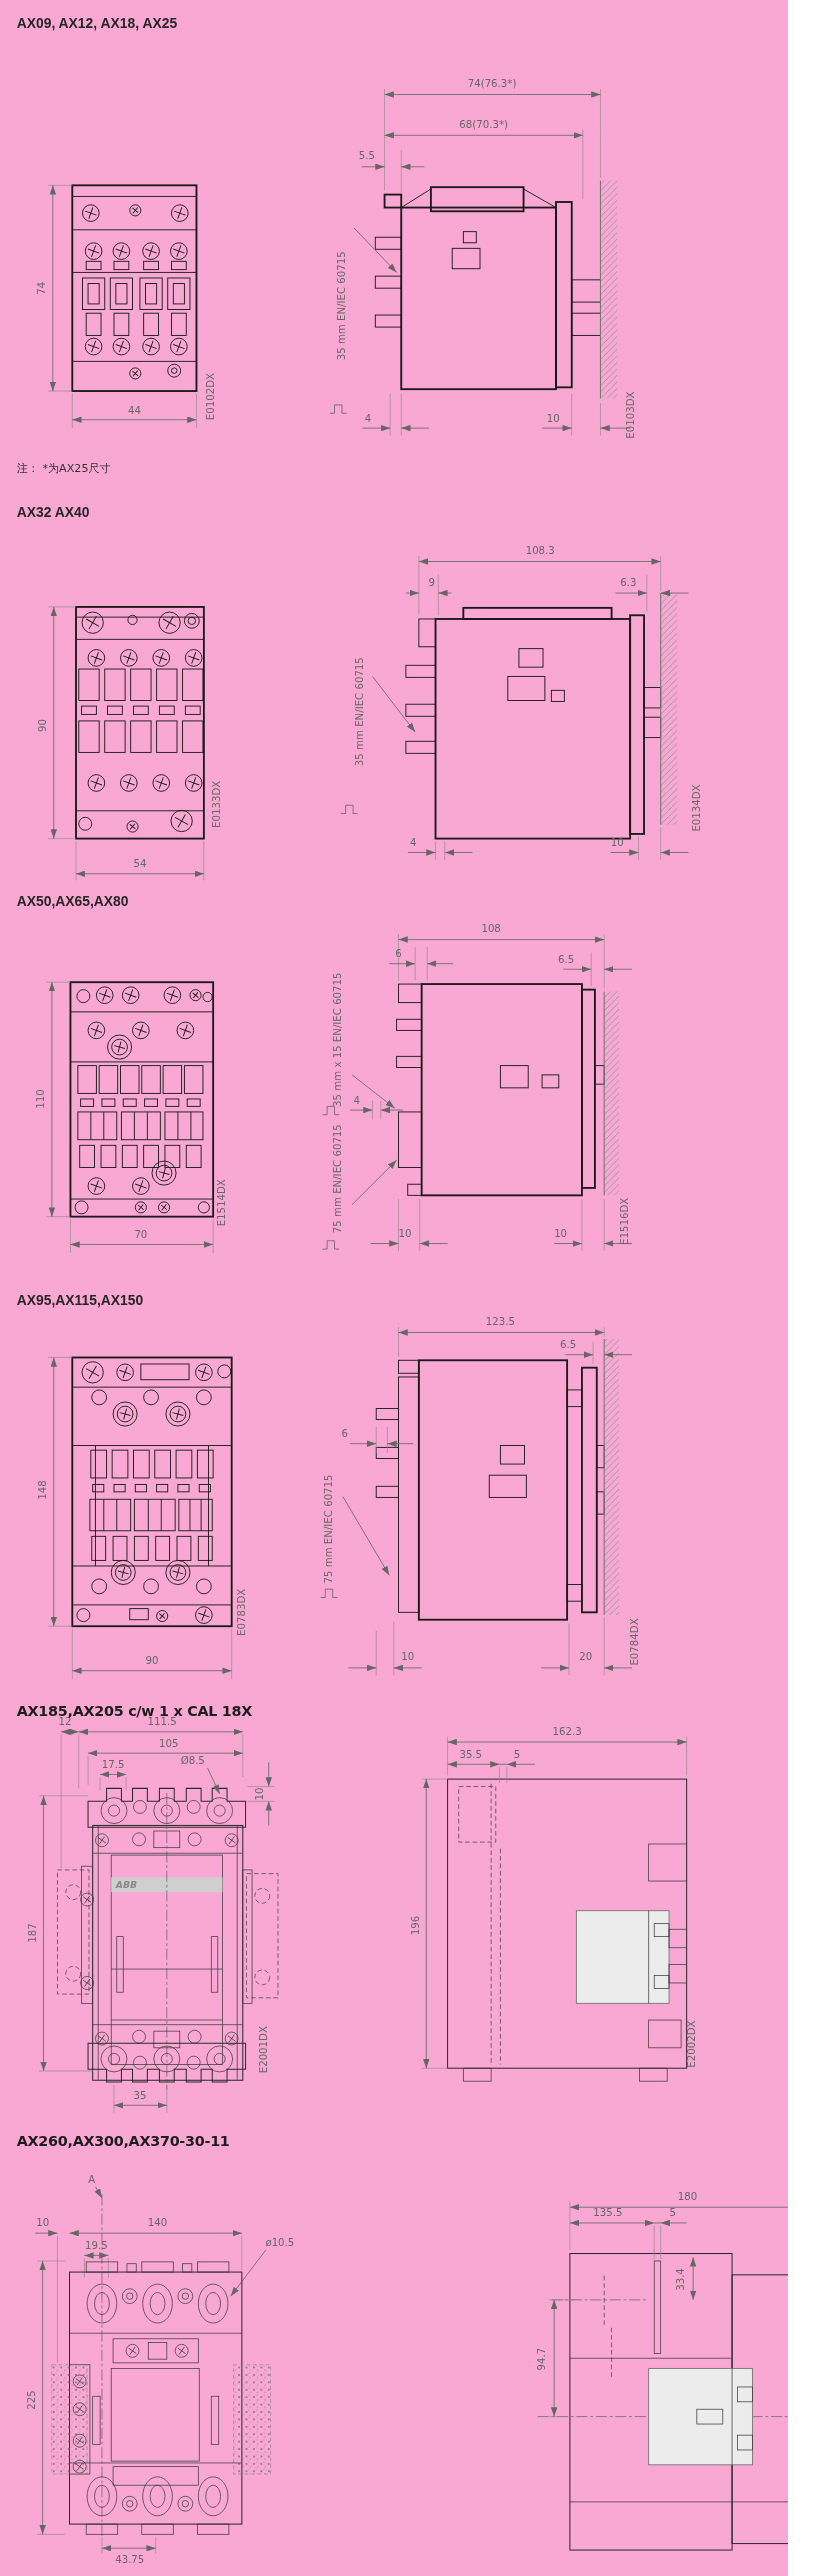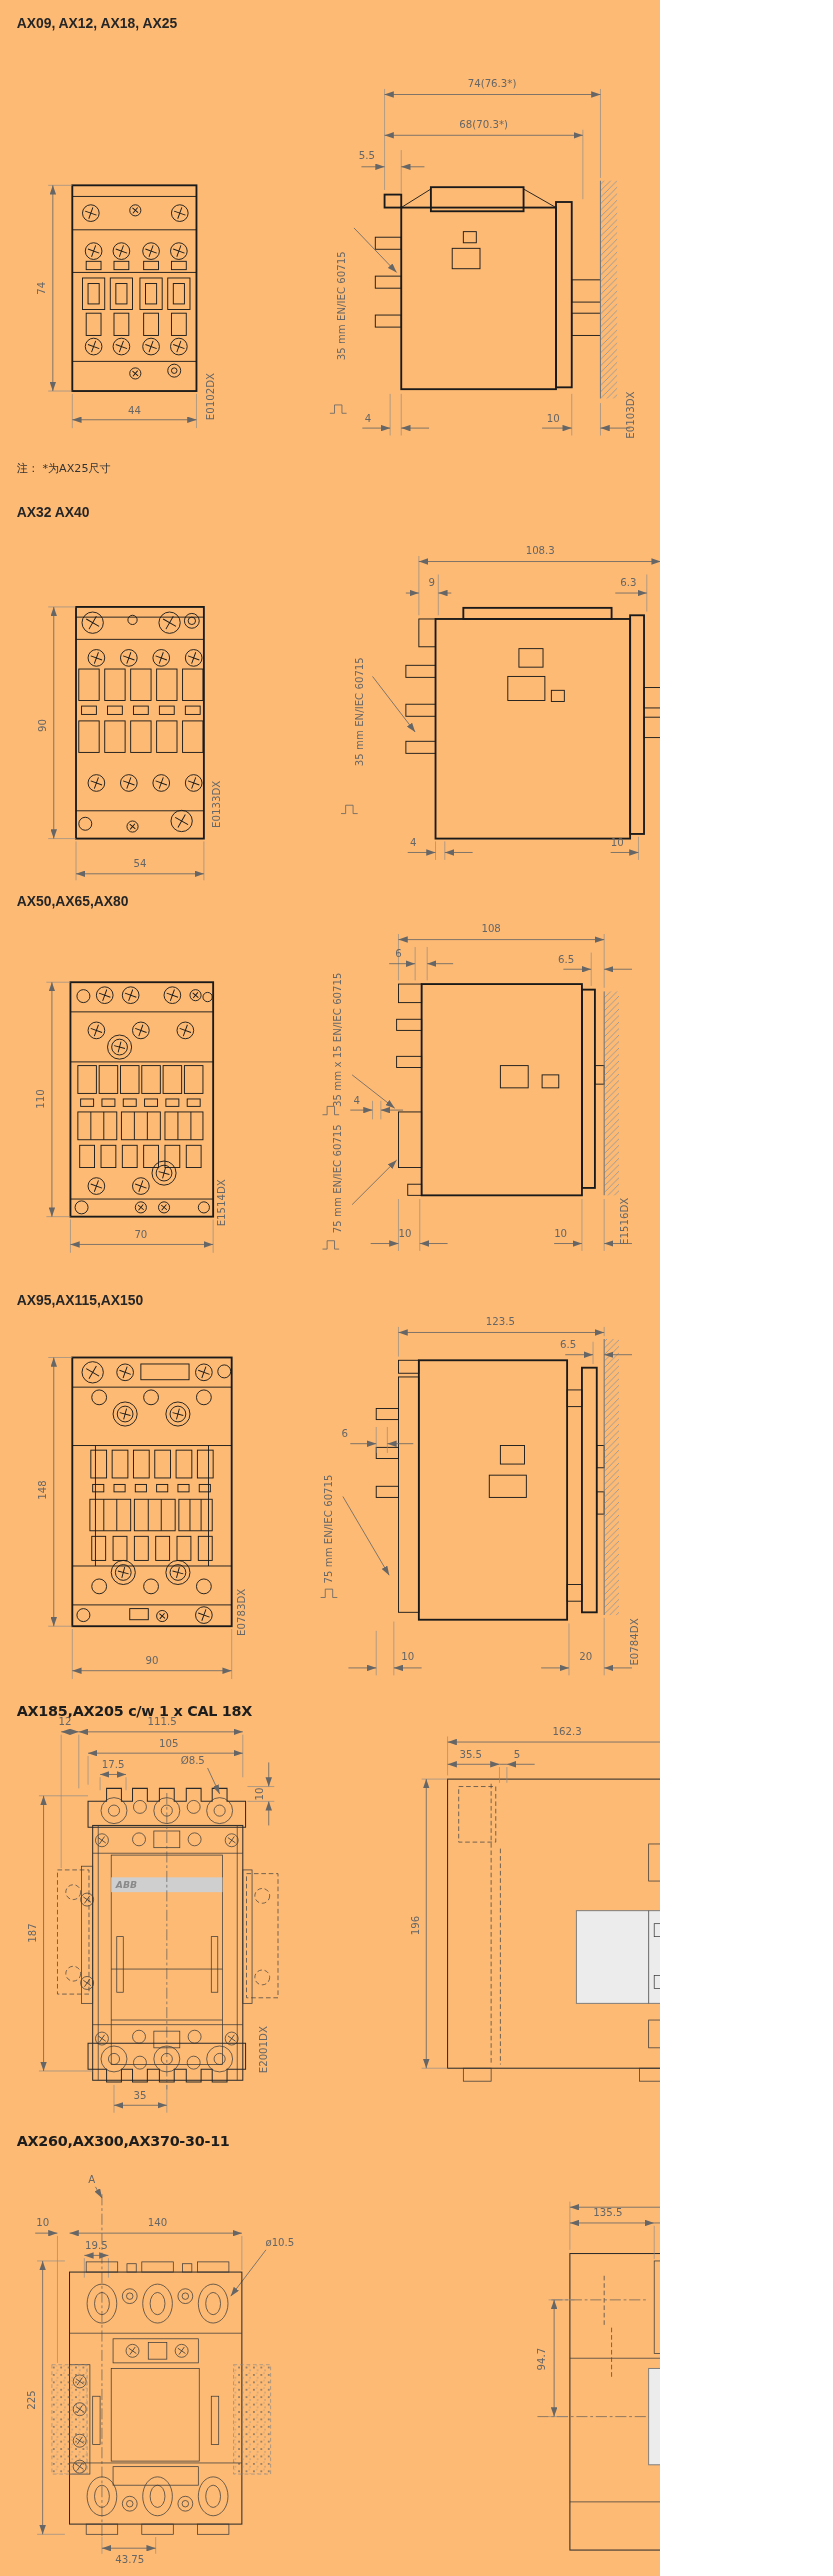--- a/index.html
+++ b/index.html
@@ -1,16 +1,16 @@
 <!DOCTYPE html>
 <html style="font-size:15px"><head>
 <meta charset="utf-8">
 <style>
   html,body{margin:0;padding:0;background:#fff;}
-  #page{position:relative;width:660px;height:2576px;background:#fdba74;overflow:hidden;
+  #page{position:relative;width:788px;height:2576px;background:#f9a8d4;overflow:hidden;
         font-family:"DejaVu Sans","Liberation Sans",sans-serif;}
   svg{display:block}
   .ol  {stroke:#1a1a1a;stroke-width:2;fill:none;stroke-linejoin:miter}
   .olt {stroke:#2a2a2a;stroke-width:1.1;fill:none}
   .il  {stroke:#1a1a1a;stroke-width:1;fill:none}
   .ilt {stroke:#3a3a3a;stroke-width:.8;fill:none}
   .dim {stroke:#666;stroke-width:.9;fill:none}
   .dima{marker-start:url(#ma);marker-end:url(#ma)}
   .me  {marker-end:url(#ma)}
   .ext {stroke:#8a8a8a;stroke-width:.7;fill:none}

